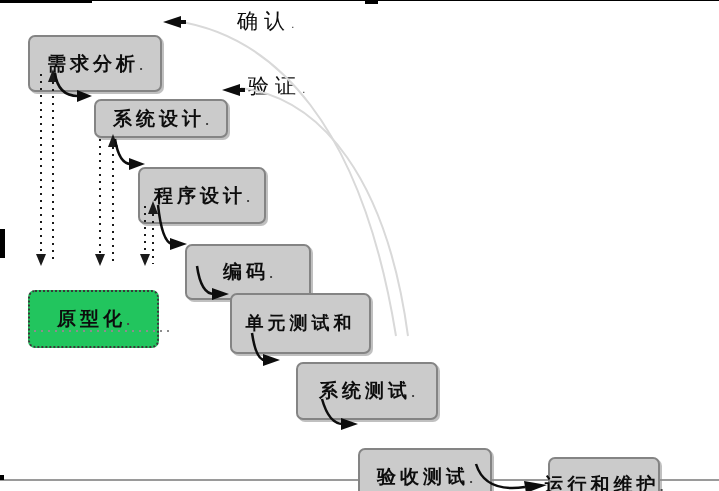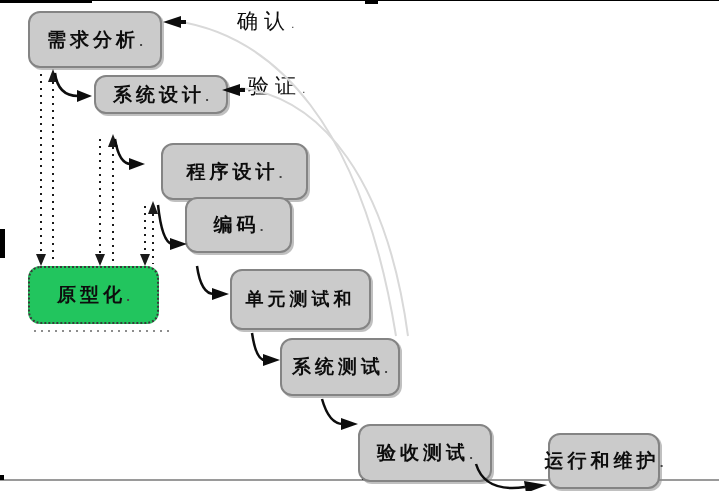--- a/index.html
+++ b/index.html
@@ -7,28 +7,29 @@
     position:relative;
     width:719px;height:491px;
     background:#ffffff;
     overflow:hidden;
     font-family:"DejaVu Sans","Liberation Sans",sans-serif;
   }
   .box{
     position:absolute;
     background:#cbcbcb;
     border:2px solid #848484;
-    border-radius:12px;
+    border-radius:7px;
     box-shadow:2px 2px 0 rgba(140,140,140,.55);
     display:flex;align-items:center;justify-content:center;
     box-sizing:border-box;
     color:#0d0d0d;
     font-weight:bold;
     font-size:19px;
     letter-spacing:4px;
+    margin-top:24px;
   }
   .box .lbl{white-space:nowrap;}
   .box.dashed{
     border:2px dotted #3a3a3a;
     box-shadow:none;
     background:#22c55e;
   }
   .twoline{flex-direction:row;line-height:1.45;font-size:18px;}
   .punct{font-size:11px;color:#444;letter-spacing:0;vertical-align:baseline;}
   .flabel{
@@ -57,33 +58,33 @@
   <div class="edgemark" style="left:0;top:475px;width:4px;height:5px;"></div>
 
   <div class="box" style="left:28px;top:11px;width:134px;height:57px;">
     <span class="lbl"><span>需求分析</span><span class="punct">.</span></span>
   </div>
 
   <div class="box" style="left:94px;top:75px;width:134px;height:39px;">
     <span class="lbl"><span>系统设计</span><span class="punct">.</span></span>
   </div>
 
-  <div class="box" style="left:161px;top:143px;width:147px;height:57px;">
+  <div class="box" style="left:138px;top:143px;width:128px;height:57px;">
     <span class="lbl"><span>程序设计</span><span class="punct">.</span></span>
   </div>
 
-  <div class="box" style="left:185px;top:197px;width:107px;height:56px;">
+  <div class="box" style="left:185px;top:220px;width:126px;height:56px;">
     <span class="lbl"><span>编码</span><span class="punct">.</span></span>
   </div>
 
   <div class="box twoline" style="left:230px;top:269px;width:141px;height:61px;">
     <span class="lbl">单元测试和</span>
   </div>
 
-  <div class="box" style="left:280px;top:338px;width:120px;height:58px;">
+  <div class="box" style="left:296px;top:338px;width:142px;height:58px;">
     <span class="lbl"><span>系统测试</span><span class="punct">.</span></span>
   </div>
 
   <div class="box" style="left:358px;top:424px;width:134px;height:58px;">
     <span class="lbl"><span>验收测试</span><span class="punct">.</span></span>
   </div>
 
   <div class="box" style="left:548px;top:433px;width:112px;height:56px;">
     <span class="lbl"><span>运行和维护</span><span class="punct">.</span></span>
   </div>

